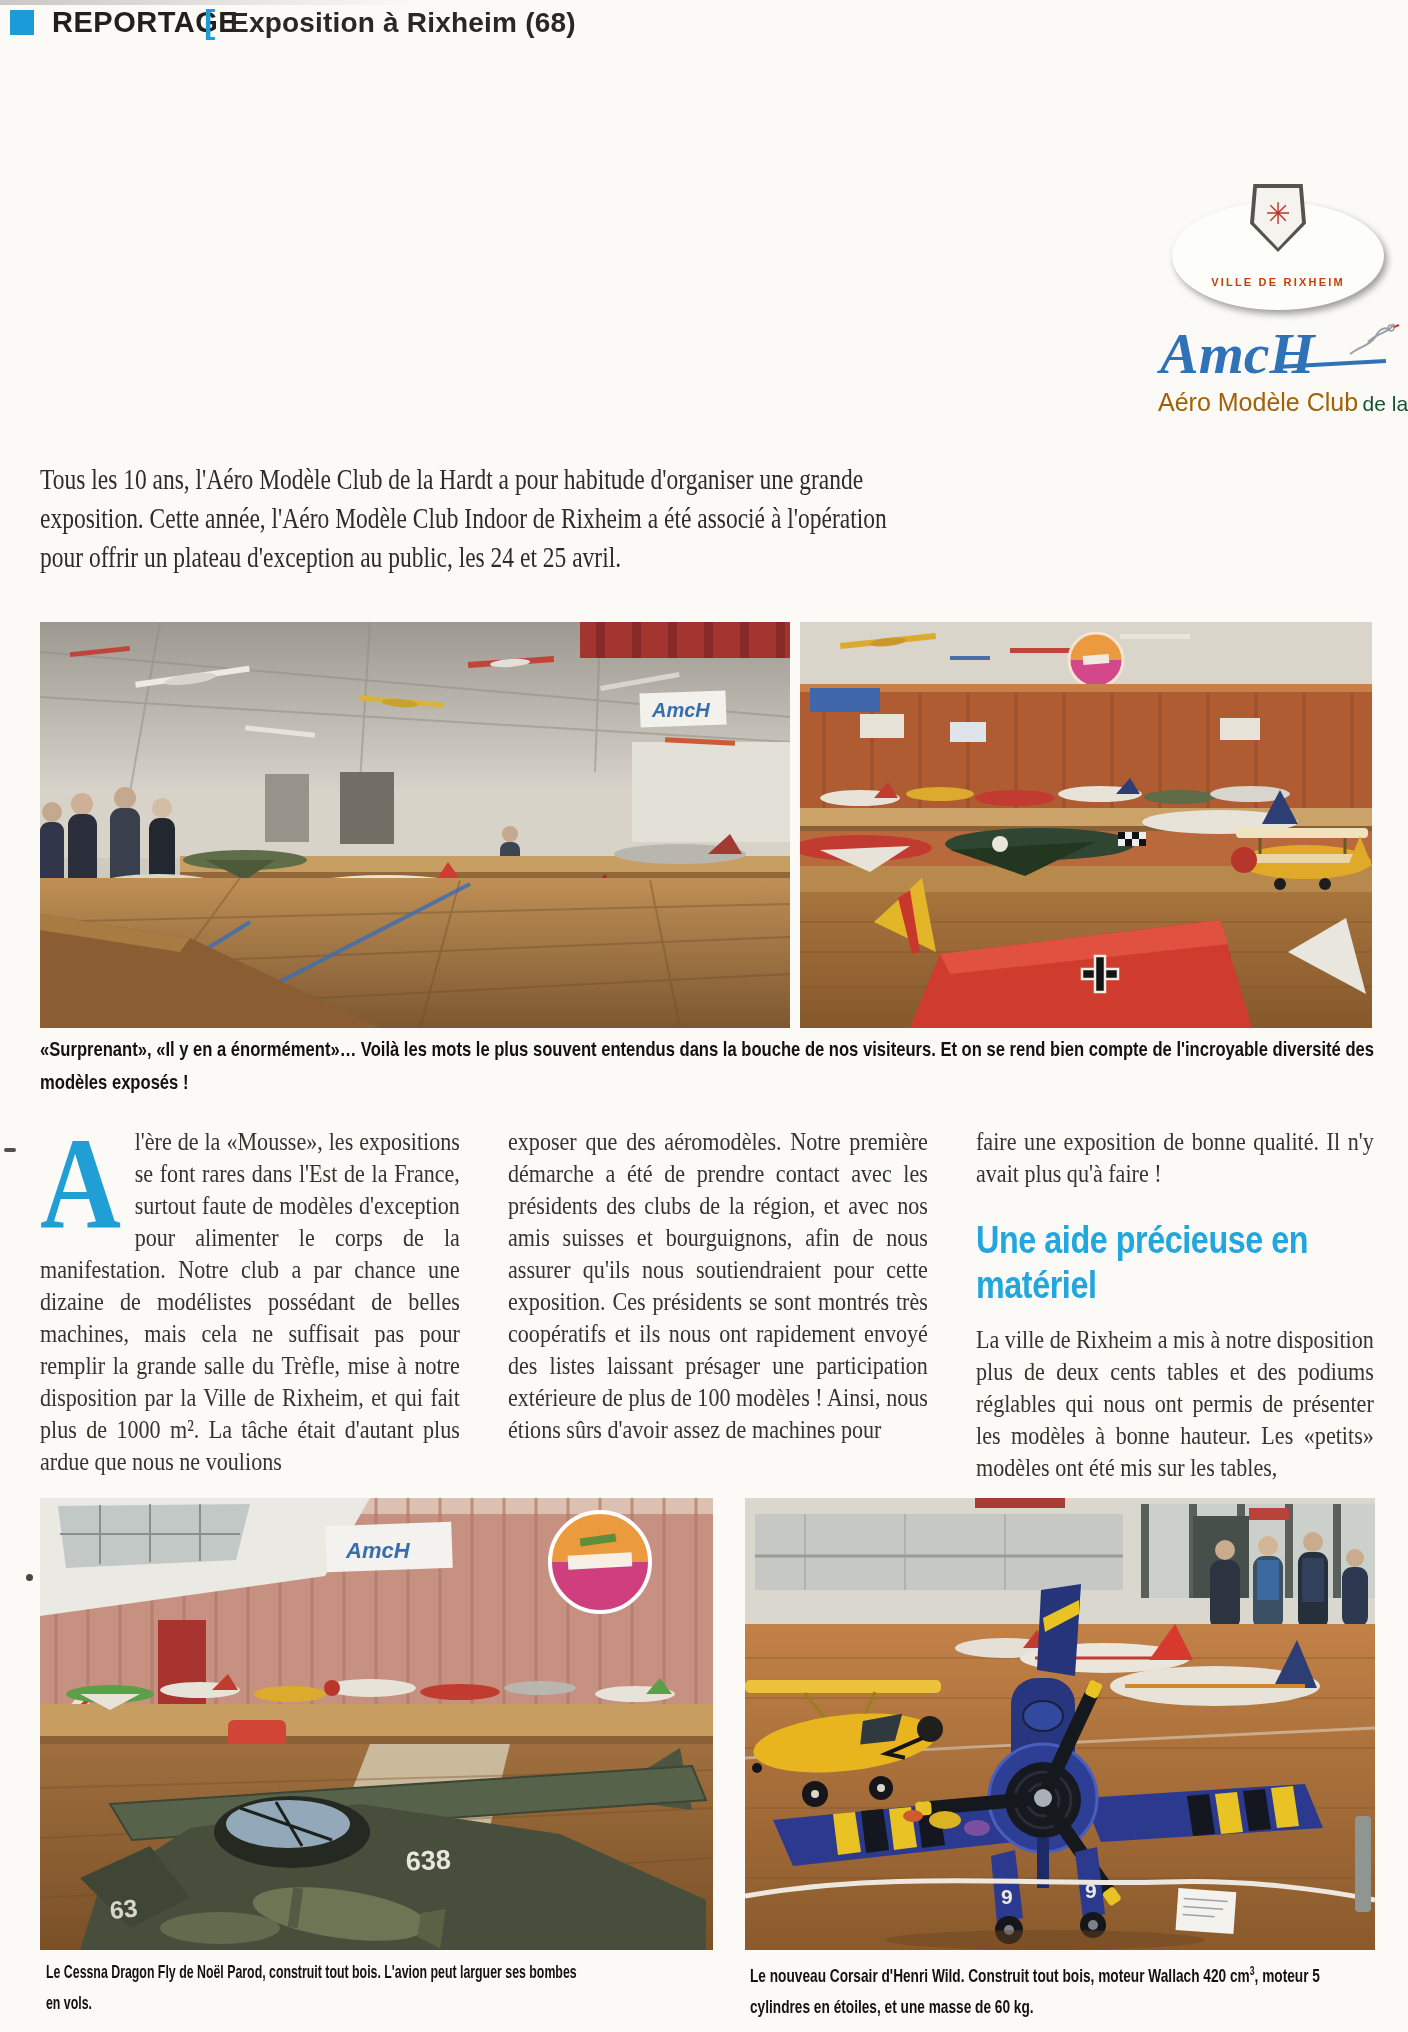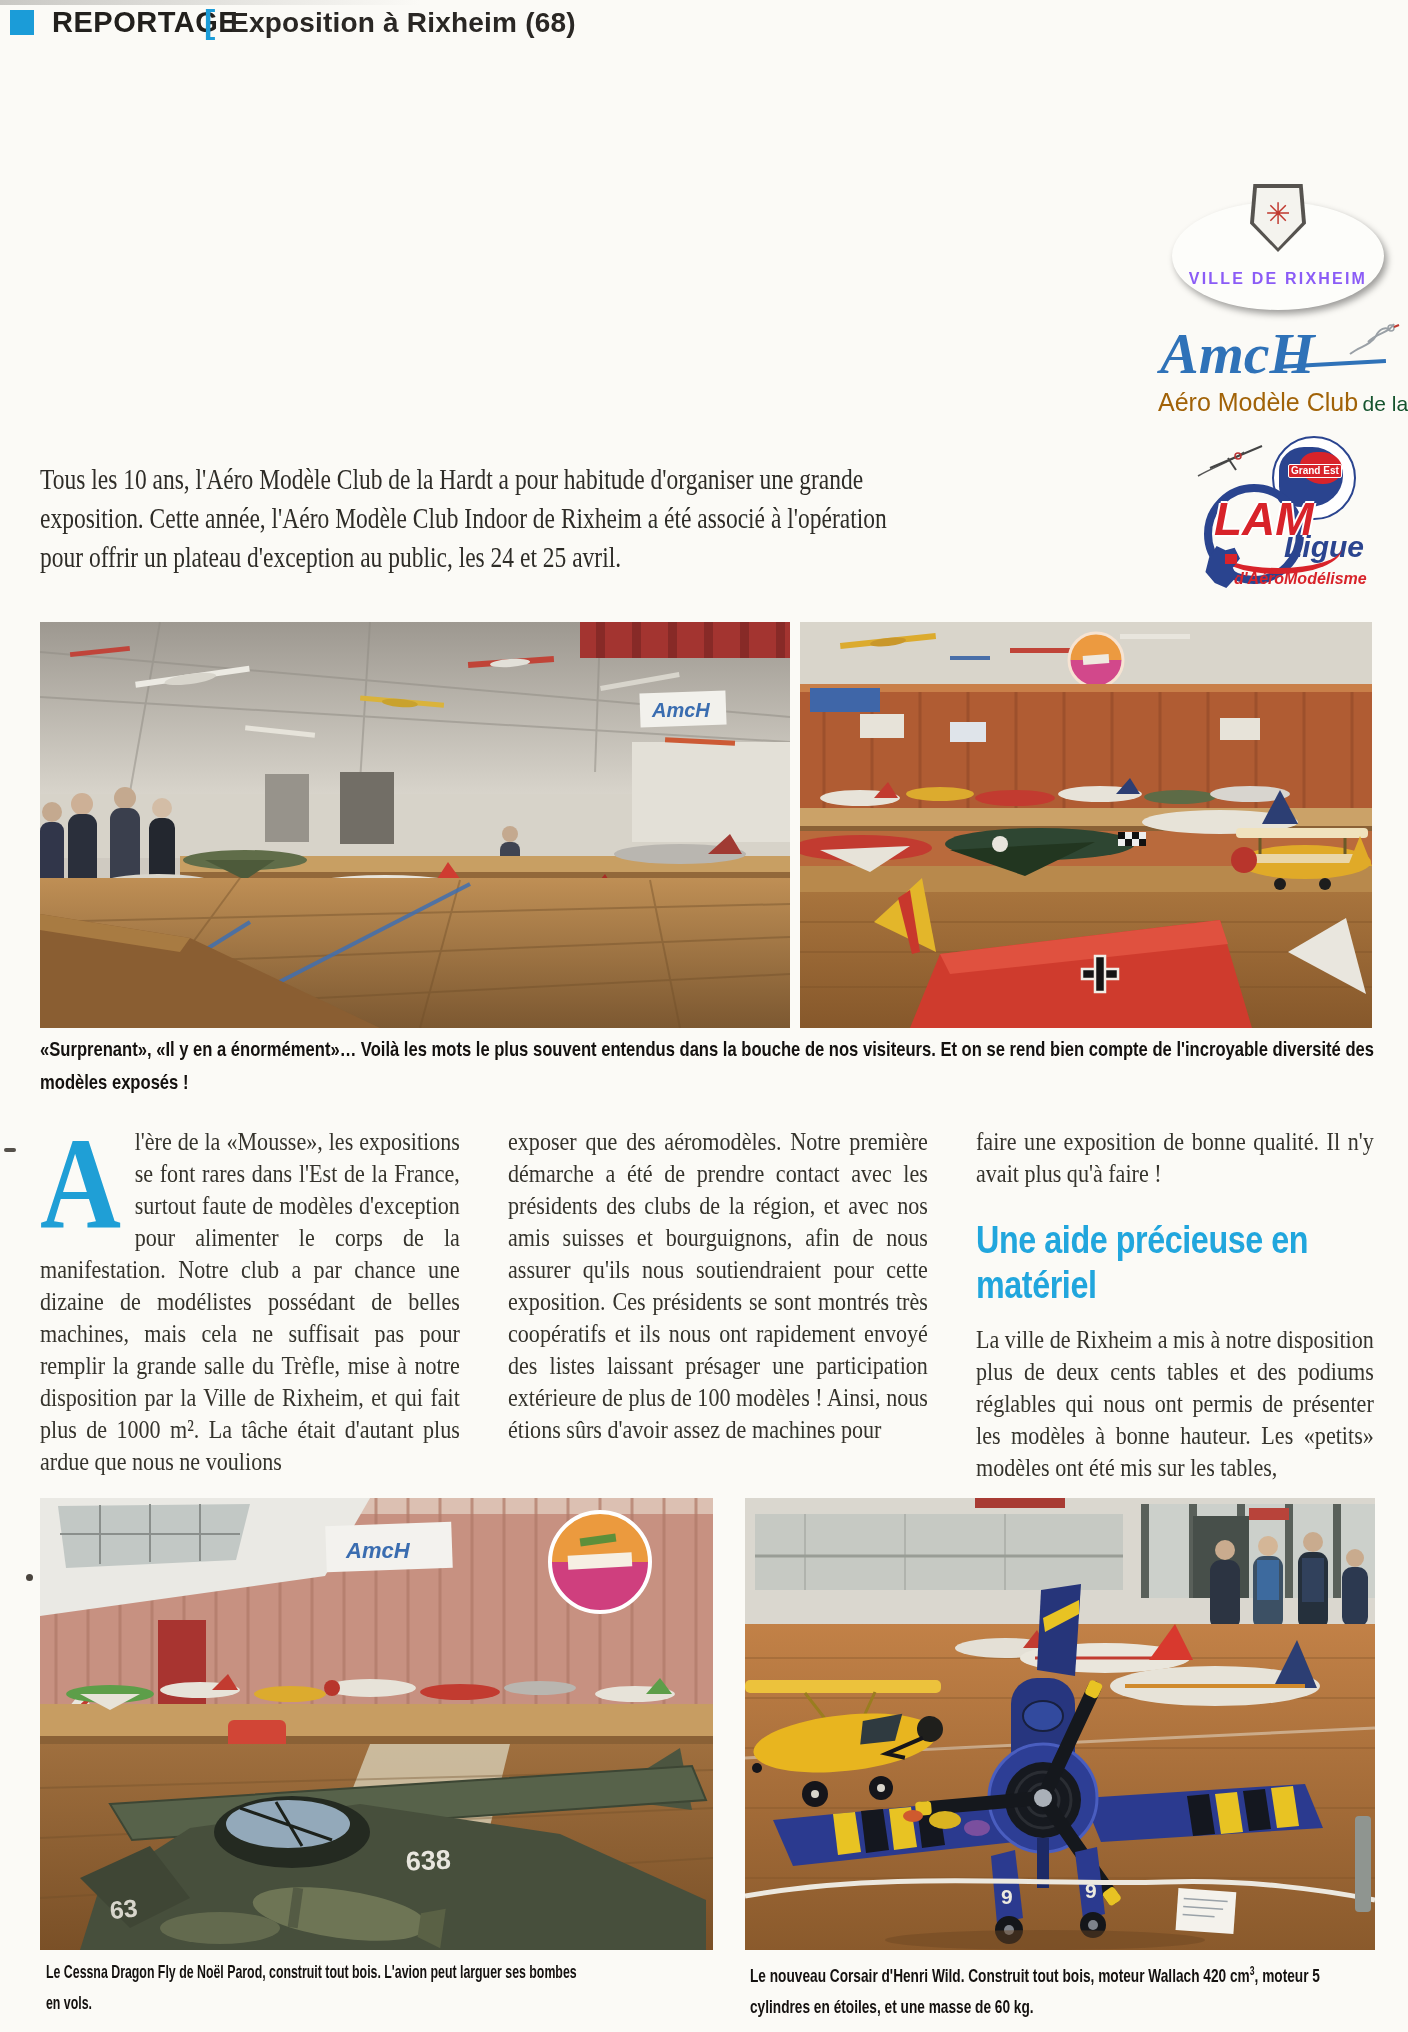--- a/index.html
+++ b/index.html
@@ -32,21 +32,21 @@
   .ind-t1{width:48px;height:40px;background:linear-gradient(160deg,#241536 55%,#3a2a50);position:relative;}
   .ind-t1 i{position:absolute;left:10px;top:16px;width:27px;height:8px;background:#e8e4da;transform:rotate(-12deg);border-radius:3px;}
   .ind-t1 b{position:absolute;left:22px;top:12px;width:7px;height:7px;background:#c23b30;border-radius:50%;}
   .ind-t2{width:52px;height:40px;background:linear-gradient(180deg,#6d8c3f 45%,#2e6da0 45%);position:relative;}
   .ind-t2 i{position:absolute;left:14px;top:17px;width:20px;height:9px;background:#e0c020;border-radius:4px;}
   .ind-t2 b{position:absolute;left:8px;top:14px;width:32px;height:2px;background:#2a2a22;}
 
   .logo-ville{position:absolute;left:1172px;top:202px;width:212px;height:108px;border-radius:50%;
       background:#fdfdfa;box-shadow:3px 4px 7px rgba(0,0,0,0.38);}
   .ville-label{position:absolute;left:0;right:0;bottom:22px;text-align:center;font-weight:bold;
-      font-size:16px;letter-spacing:2.2px;color:#8b5cf6;}
+      font-size:11px;letter-spacing:2.2px;color:#c2410c;}
   .shield-outer{position:absolute;left:50%;top:-18px;transform:translateX(-50%);width:56px;height:68px;
       background:#56534f;clip-path:polygon(6% 0,94% 0,100% 58%,50% 100%,0 58%);}
   .shield-inner{position:absolute;left:4px;top:4px;right:4px;bottom:4px;background:#f4f3ee;
       clip-path:polygon(6% 0,94% 0,100% 58%,50% 100%,0 58%);text-align:center;}
   .shield-star{font-size:30px;line-height:52px;color:#c0392f;}
 
   .logo-amch{position:absolute;left:1156px;top:326px;width:244px;height:102px;}
   .amch-script{position:absolute;left:4px;top:-6px;font-family:"Liberation Serif",serif;font-style:italic;
       font-weight:bold;font-size:58px;color:#2f72b8;}
   .amch-bar{position:absolute;left:120px;top:36px;width:110px;height:4px;background:#2f72b8;transform:rotate(-3deg);}
@@ -140,41 +140,20 @@
       <circle cx="45" cy="12" r="3" fill="none" stroke="#9aa0a6" stroke-width="1.5"></circle>
       <path d="M48 11 L53 9" stroke="#c0392f" stroke-width="2"></path>
     </svg>
     <div class="amch-sub">
       <span class="amch-name">Aéro Modèle Club</span>
       <span class="amch-part">de la</span>
       <span class="amch-suffix">Hardt</span>
     </div>
   </div>
 
-  <div class="logo-lam">
-    <svg class="lam-glider" width="70" height="44" viewBox="0 0 70 44">
-      <path d="M2 36 C20 26 34 22 48 12" stroke="#555" stroke-width="1.5" fill="none"></path>
-      <path d="M14 28 L66 6" stroke="#444" stroke-width="2" fill="none"></path>
-      <path d="M32 18 L40 30" stroke="#444" stroke-width="2" fill="none"></path>
-      <circle cx="42" cy="16" r="3" fill="none" stroke="#b33" stroke-width="1.5"></circle>
-    </svg>
-    <div class="lam-globe">
-      <div class="lam-land"></div>
-      <div class="lam-region"></div>
-    </div>
-    <span class="lam-region-label" style="left:86px;top:28px;">Grand Est</span>
-    <div class="lam-ring"></div>
-    <span class="lam-acronym">LAM</span>
-    <span class="lam-word">Ligue</span>
-    <div class="lam-swoosh"></div>
-    <span class="lam-sub">d'AéroModélisme</span>
-    <div class="lam-france">
-        <i></i>
-      </div>
-  </div>
 
   <p class="lead">Tous les 10 ans, l'Aéro Modèle Club de la Hardt a pour habitude d'organiser une grande exposition. Cette année, l'Aéro Modèle Club Indoor de Rixheim a été associé à l'opération pour offrir un plateau d'exception au public, les 24 et 25 avril.</p>
 
   <div class="photo photo-main-left">
     <svg viewBox="0 0 750 406" preserveAspectRatio="none">
       <defs>
         <linearGradient id="mlCeil" x1="0" y1="0" x2="0" y2="1">
             <stop offset="0" stop-color="#9d9890"></stop>
             <stop offset="1" stop-color="#d8d4cb"></stop>
           </linearGradient>

